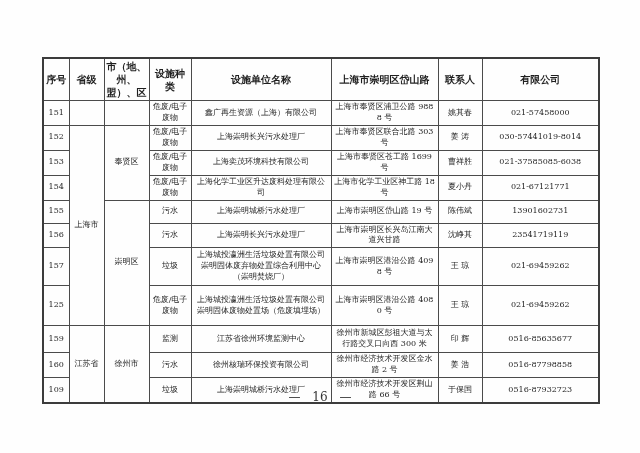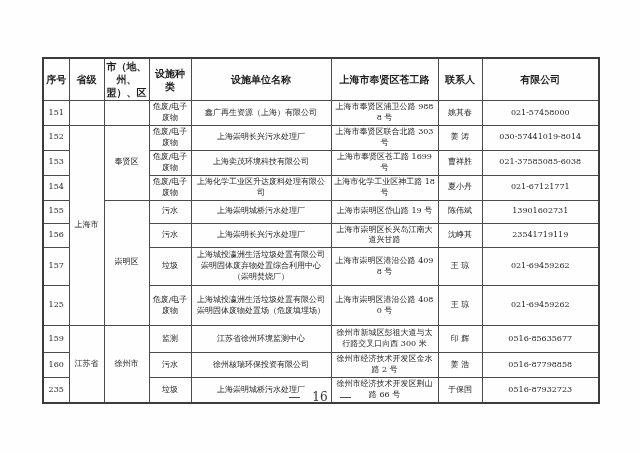--- a/index.html
+++ b/index.html
@@ -72,21 +72,21 @@
         <col class="col-cont">
         <col class="col-phone">
     </colgroup>
     <thead>
       <tr style="height:31px">
         <th>序号</th>
         <th>省级</th>
         <th>市（地、州、盟）、区</th>
         <th>设施种类</th>
         <th>设施单位名称</th>
-        <th>上海市奉贤区苍工路</th>
+        <th>上海市崇明区岱山路</th>
         <th>联系人</th>
         <th>有限公司</th>
       </tr>
     </thead>
     <tbody>
       <tr style="height:25px">
         <td>151</td>
         <td></td>
         <td></td>
         <td>危废/电子废物</td>
@@ -166,21 +166,21 @@
       </tr>
       <tr style="height:25px">
         <td>160</td>
         <td>污水</td>
         <td>徐州核瑞环保投资有限公司</td>
         <td>徐州市经济技术开发区金水路 2 号</td>
         <td>姜 浩</td>
         <td>0516-87798858</td>
       </tr>
       <tr style="height:22px">
-        <td>235</td>
+        <td>109</td>
         <td>垃圾</td>
         <td>上海崇明城桥污水处理厂</td>
         <td>徐州市经济技术开发区荆山路 66 号</td>
         <td>于保国</td>
         <td>0516-87932723</td>
       </tr>
     </tbody>
   </table>
 
   <div class="page-number">— 16 —</div>

